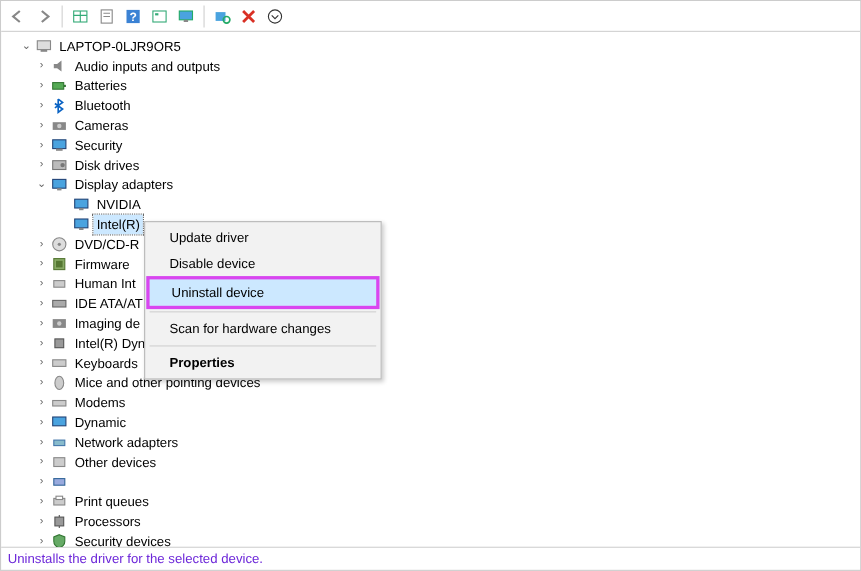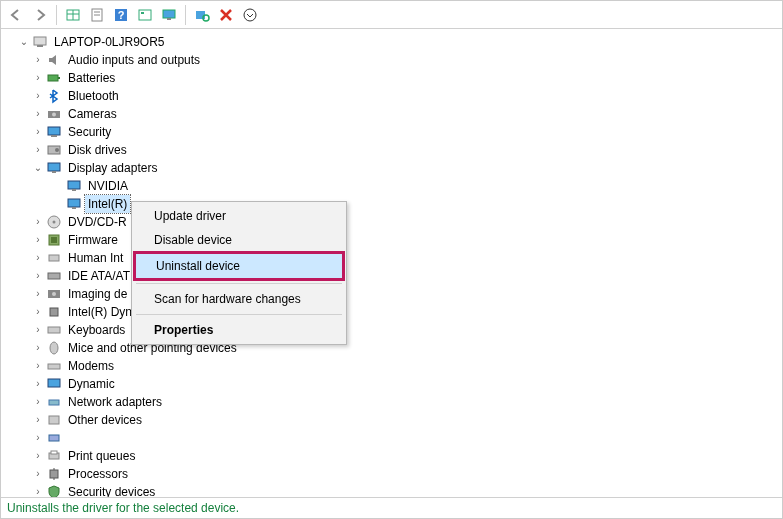--- a/index.html
+++ b/index.html
@@ -13,24 +13,24 @@
 .row.selected .label-wrap { background: #cce8ff; outline: 1px dotted #666; }
 .expander { width: 14px; height: 14px; display: flex; align-items: center; justify-content: center; color: #666; cursor: pointer; font-size: 10px; }
 .expander.empty { visibility: hidden; }
 .ico { width: 16px; height: 16px; margin: 0 3px 0 1px; display: flex; align-items: center; justify-content: center; }
 .label-wrap { padding: 0 3px; }
 .indent1 { padding-left: 14px; }
 .indent2 { padding-left: 28px; }
 .indent3 { padding-left: 48px; }
 .ctx-menu { position: absolute; left: 130px; top: 172px; width: 216px; background: #f2f2f2; border: 1px solid #b8b8b8; box-shadow: 2px 2px 4px rgba(0,0,0,0.2); padding: 2px; }
 .ctx-item { padding: 5px 10px 5px 20px; font-size: 12px; }
-.ctx-item.highlighted { background: #cce8ff; border: 3px solid #be185d; margin: -1px; position: relative; z-index: 2; }
+.ctx-item.highlighted { background: #cce8ff; border: 3px solid #d946ef; margin: -1px; position: relative; z-index: 2; }
 .ctx-item.bold { font-weight: bold; }
 .ctx-sep { height: 1px; background: #d0d0d0; margin: 3px 2px; }
-.status { height: 20px; padding: 2px 6px; font-size: 12px; color: #15803d; display: flex; align-items: center; }
+.status { height: 20px; padding: 2px 6px; font-size: 12px; color: #6d28d9; display: flex; align-items: center; }
 svg { display: block; }
 </style>
 </head>
 <body>
 
 <div class="toolbar">
   <div class="tb-btn">
     <svg width="16" height="16">
         <path d="M10 3 L4 8 L10 13" fill="none" stroke="#888" stroke-width="2"></path>
       </svg>

